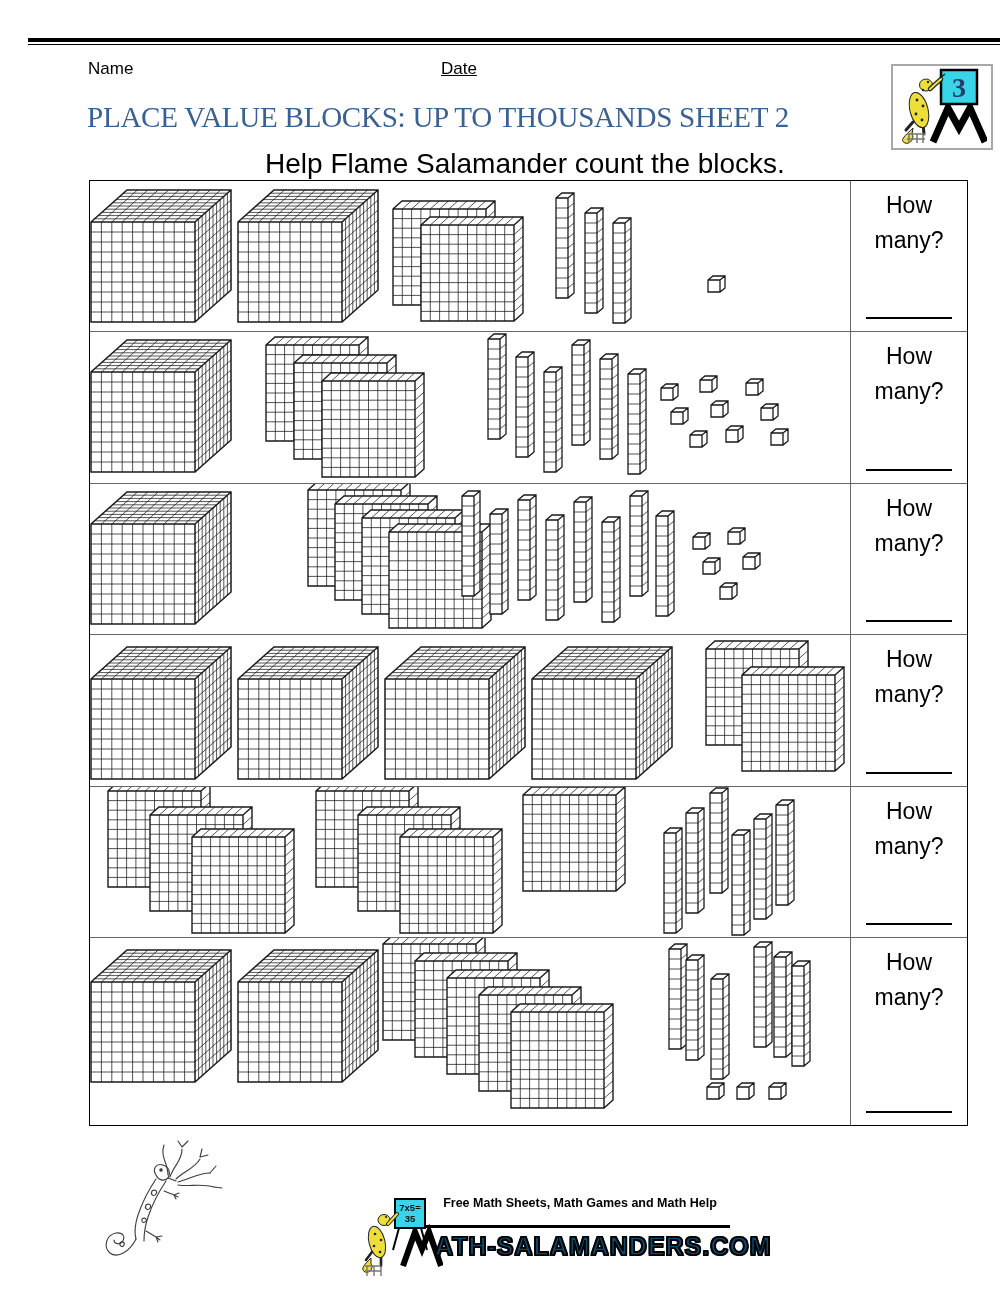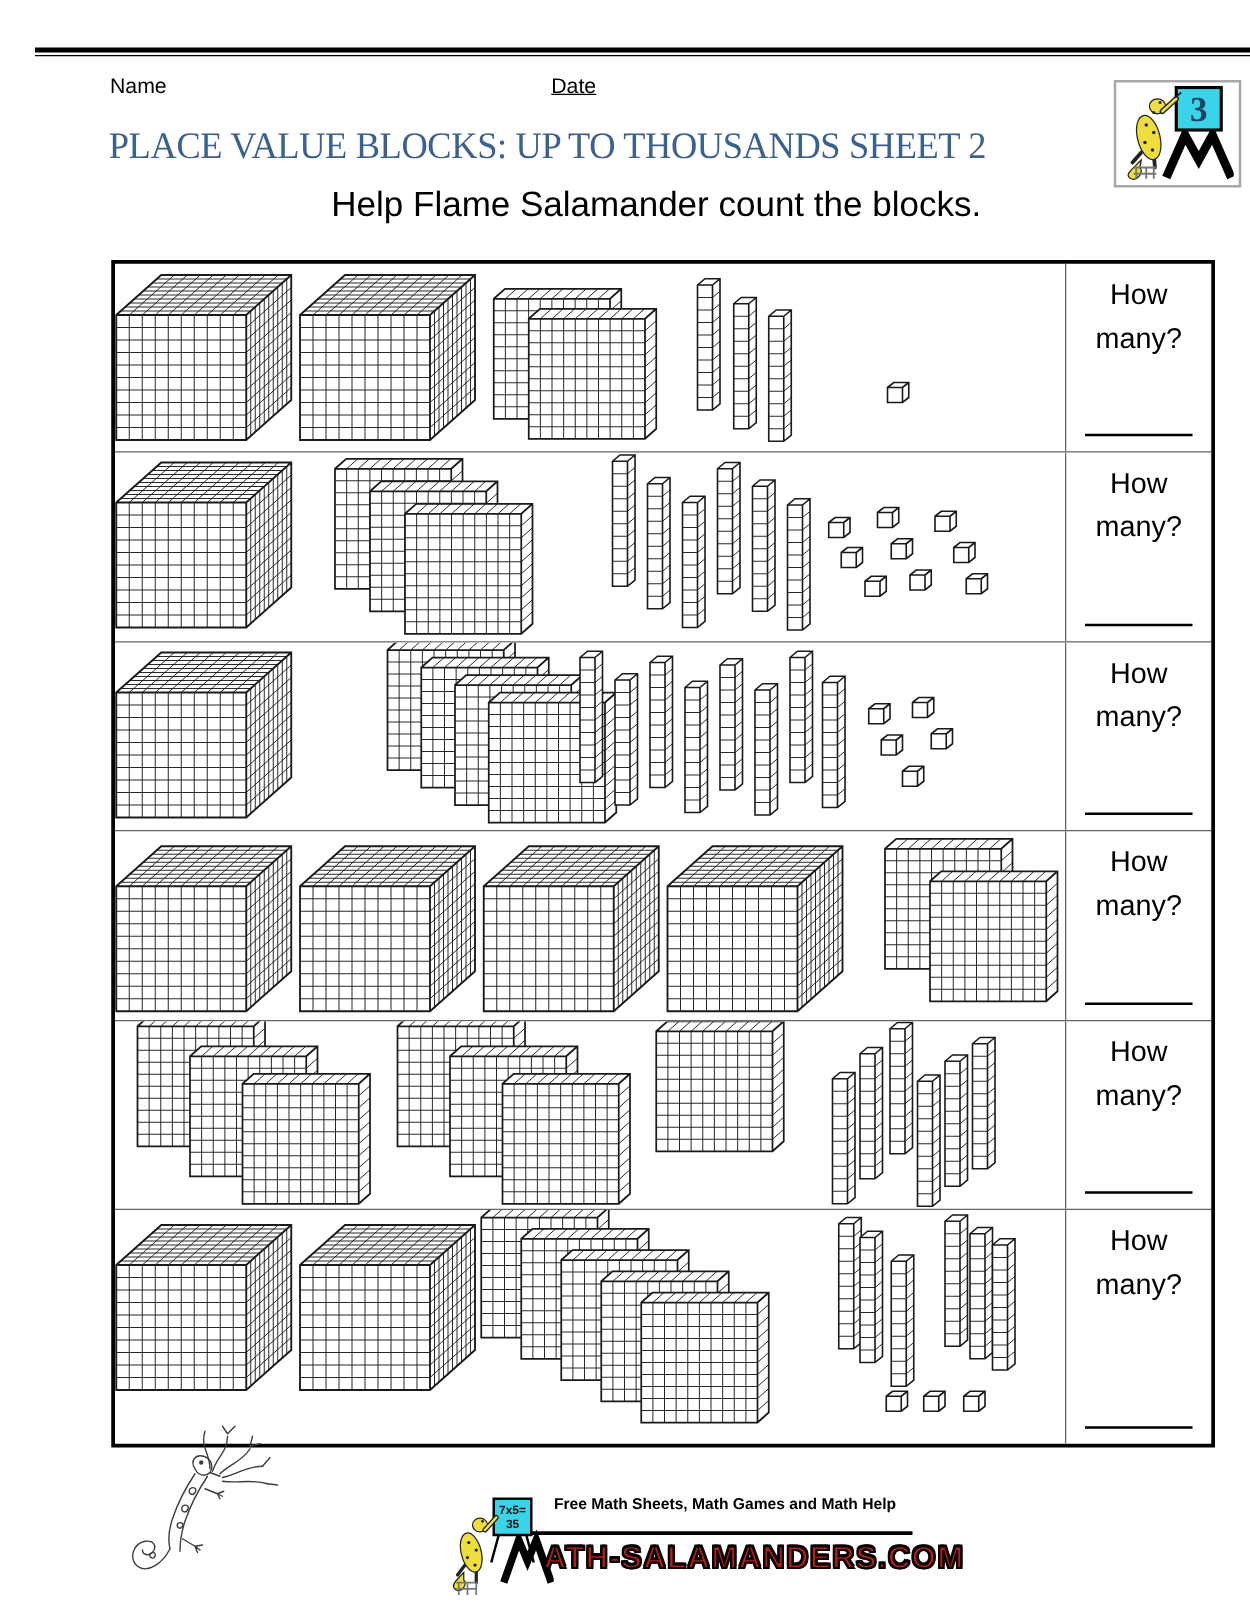--- a/index.html
+++ b/index.html
@@ -9,38 +9,38 @@
             border-top:4px solid #000;border-bottom:1px solid #000;}
   .name-label{position:absolute;left:60px;top:59px;font-size:17px;}
   .date-label{position:absolute;left:413px;top:59px;font-size:17px;text-decoration:underline;}
   .grade-badge{position:absolute;left:863px;top:64px;width:98px;height:82px;
                border:2px solid #a8a8a8;background:#fff;}
   .title{position:absolute;left:59px;top:100px;margin:0;white-space:nowrap;
          font-family:"Liberation Serif",serif;font-weight:400;font-size:30px;
          letter-spacing:-0.3px;color:var(--title-blue,#3A6191);
          transform:scaleX(0.97);transform-origin:left center;}
   .subtitle{position:absolute;left:0;top:148px;width:994px;text-align:center;font-size:28px;}
-  .wtable{position:absolute;left:61px;top:208px;width:877px;height:944px;
-          border:3px solid #000000;}
+  .wtable{position:absolute;left:61px;top:180px;width:877px;height:944px;
+          border:1px solid #000000;}
   .row{position:absolute;left:0;width:877px;box-sizing:border-box;}
   .row.hasline{border-bottom:1px solid #666;}
   .blocks-cell{position:absolute;left:0;top:0;width:760px;height:100%;overflow:hidden;}
   .blocks-cell svg{position:absolute;left:0;top:0;}
   .qcell{position:absolute;left:760px;top:0;right:0;bottom:0;border-left:1px solid #666;
          text-align:center;}
   .qtext{margin-top:7px;font-size:23px;line-height:35px;}
   .answer-line{position:absolute;left:50%;transform:translateX(-50%);bottom:12px;
                width:86px;height:0;border-top:2.5px solid #000;}
   .flame-art{position:absolute;left:70px;top:1135px;}
   .logo-icon{position:absolute;left:331px;top:1194px;}
   .tagline{position:absolute;left:402px;top:1196px;width:300px;text-align:center;
            font-size:12.5px;font-weight:700;}
   .logo-rule{position:absolute;left:397px;top:1225px;width:305px;height:3px;background:#000;}
   .sitename{position:absolute;left:407px;top:1232px;white-space:nowrap;
-            font-size:25px;font-weight:700;letter-spacing:1px;color:#b91c1c;
+            font-size:25px;font-weight:700;letter-spacing:1px;color:#0c4a6e;
             -webkit-text-stroke:1.7px #000;
             text-shadow:1px 1px 0 #000,-1px -1px 0 #000,1px -1px 0 #000,-1px 1px 0 #000;}
 </style>
 </head>
 <body>
 
 <div class="page" style="--title-blue: #3A6191; --board-cyan: #38D5E9; --sal-yellow: #EDDE3C;">
 
   <div class="top-rule"></div>
   <div class="name-label">Name</div>

